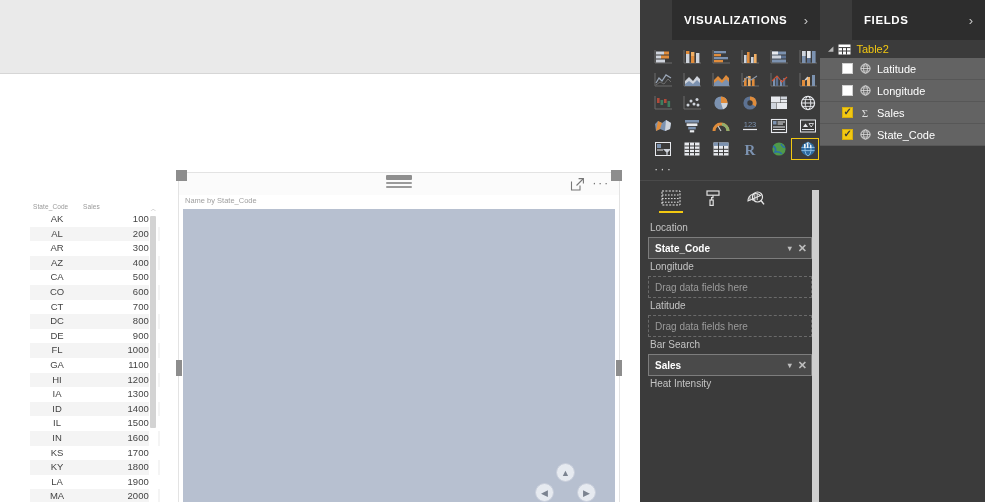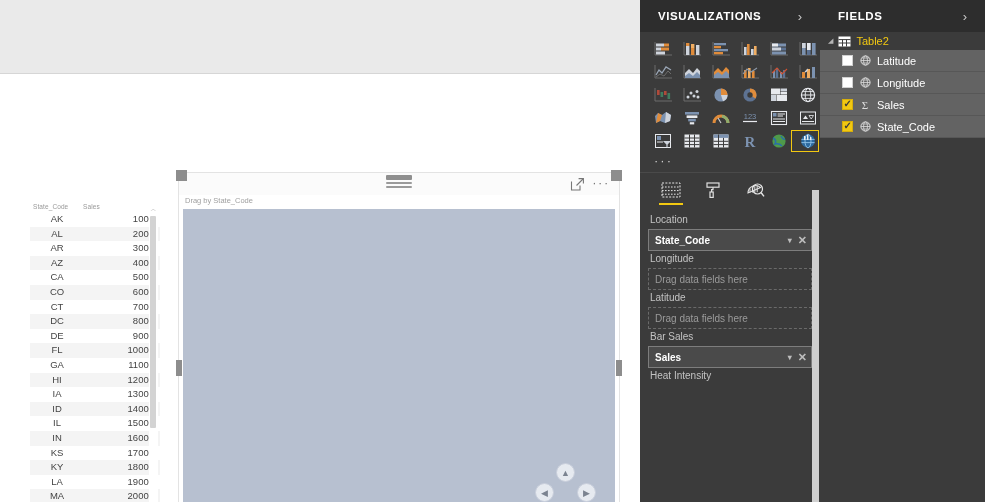--- a/index.html
+++ b/index.html
@@ -115,22 +115,22 @@
     position: absolute; left: 176px; top: 95px; width: 446px; height: 396px;
     border: 1px solid #ffffff; pointer-events: none;
   }
 
   
   .viz-pane {
     position: absolute; left: 640px; top: 0; width: 180px; height: 502px;
     background: #3b3b3b;
   }
   .pane-header {
-    height: 32px; background: #2d2d2d;
-    display: flex; align-items: center; padding: 0 18px;
+    height: 40px; background: #2d2d2d;
+    display: flex; align-items: center; padding: 0 12px; margin-left: 32px;
   }
   .pane-title {
     color: #ffffff; font-size: 11.5px; font-weight: bold; letter-spacing: .6px;
     flex: 1;
   }
   .pane-chevron { color: #c8c8c8; font-size: 13px; cursor: pointer; }
 
   .viz-gallery {
     padding: 6px 4px 2px 6px; background: #3b3b3b;
   }
@@ -337,21 +337,21 @@
         </div>
         <div class="mv-focus">
           <svg width="15" height="15" viewBox="0 0 15 15">
             <path d="M1.5 4.5 V13 H10 V8.5" fill="none" stroke="#777" stroke-width="1.1"></path>
             <path d="M6.5 8.5 L13 2" fill="none" stroke="#777" stroke-width="1.1"></path>
             <path d="M8.6 1.6 H13.4 V6.4" fill="none" stroke="#777" stroke-width="1.1"></path>
           </svg>
         </div>
         <div class="mv-more">···</div>
       </div>
-      <div class="mv-title">Drag by State_Code</div>
+      <div class="mv-title">Name by State_Code</div>
       <div class="mv-plot">
         <div class="nav-pad">
           <div class="nav-btn dir up">▲</div>
           <div class="nav-btn dir left">◀</div>
           <div class="nav-btn dir right">▶</div>
 
         </div>
       </div>
     </div>
 
@@ -664,21 +664,21 @@
           <span class="wclose">✕</span>
         </div>
         <div class="well-label">Longitude</div>
         <div class="well-box">
           <span class="wname">Drag data fields here</span>
         </div>
         <div class="well-label">Latitude</div>
         <div class="well-box">
           <span class="wname">Drag data fields here</span>
         </div>
-        <div class="well-label">Bar Sales</div>
+        <div class="well-label">Bar Search</div>
         <div class="well-box filled">
           <span class="wname">Sales</span>
           <span class="wcaret">▾</span>
           <span class="wclose">✕</span>
         </div>
         <div class="well-label">Heat Intensity</div>
       </div>
     <div class="viz-scrollbar"></div>
   </div>
 

